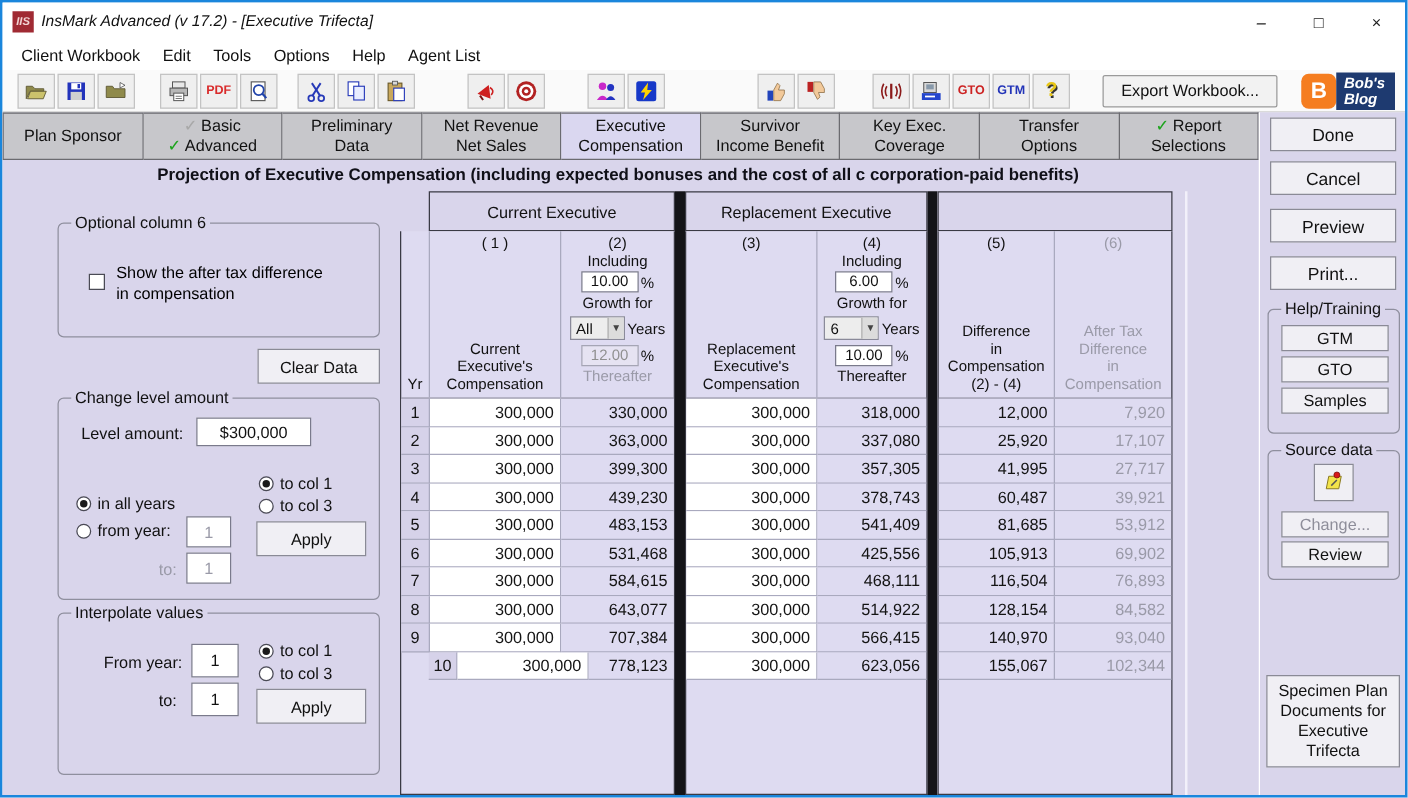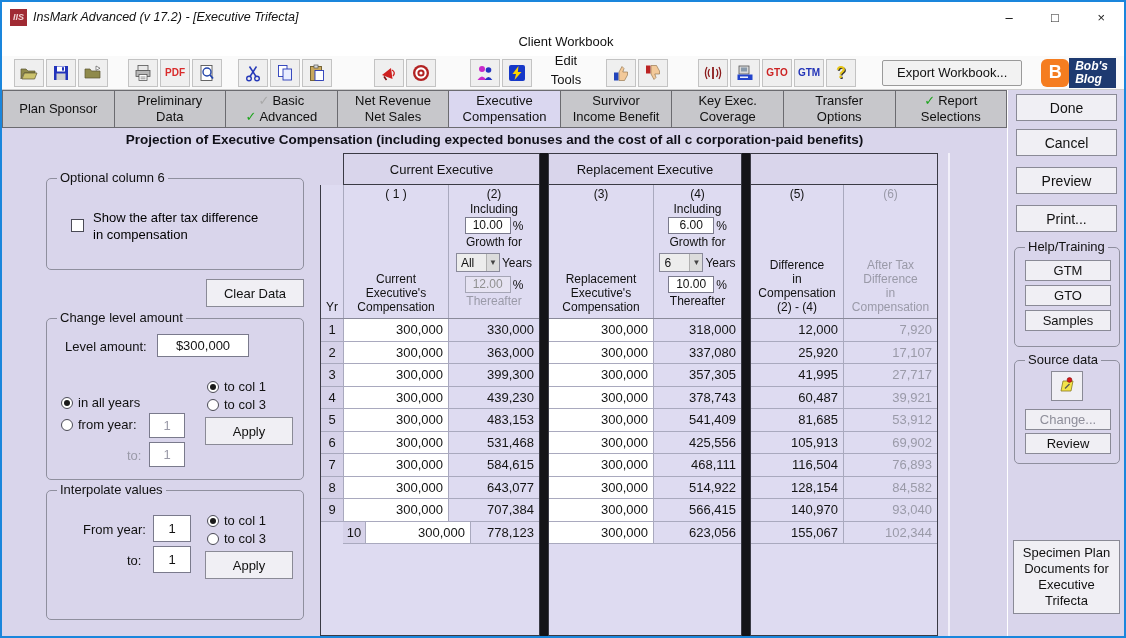--- a/index.html
+++ b/index.html
@@ -8,21 +8,21 @@
 
   
   .titlebar { height:30px; display:flex; align-items:center; padding-left:8px; background:#fff;font-style:italic; }
   .app-icon { width:17px; height:17px; background:#A02A33; color:#F2D4D4; font-size:9px; font-weight:bold;
               display:flex; align-items:center; justify-content:center; margin-right:6px; flex:none; }
   .title-text { font-size:12.5px; color:#111; }
   .win-controls { margin-left:auto; display:flex; height:100%; }
   .win-btn { width:46px; height:100%; display:flex; align-items:center; justify-content:center; font-size:13px; color:#222; }
 
   
-  .menubar { height:24px; display:flex; align-items:center; padding-left:6px; background:#fff;flex-direction:column; }
+  .menubar { height:24px; display:flex; align-items:center; padding-left:6px; background:#fff; }
   .menu-item { font-size:13px; padding:2px 9px; color:#111; }
 
   
   .toolbar { height:34px; background:#FAFAFA; border-bottom:1px solid #CFCFCF; display:flex; align-items:center; padding:0 8px 0 12px; }
   .tbtn { width:30px; height:28px; background:#EFEFEF; border:1px solid #C3C3C3; display:flex; align-items:center; justify-content:center; margin-right:2px; flex:none; }
   .tbtn svg { display:block; }
   .tlabel { font-size:10px; font-weight:bold; }
   .sp14{width:14px;flex:none;} .sp18{width:18px;flex:none;} .sp28{width:28px;flex:none;}
   .sp32{width:32px;flex:none;} .sp40{width:40px;flex:none;} .sp72{width:72px;flex:none;} .sp24{width:24px;flex:none;}
   .export-btn { height:26px; padding:0 14px; font-size:13px; background:#F2F2F2; border:1px solid #9A9A9A; border-radius:2px; color:#111; }
@@ -303,26 +303,26 @@
     </div>
   </div>
 
   <div class="main">
     <div class="content">
       <div class="tabstrip" id="tabstrip">
           <div class="tab">
             <div><span>Plan Sponsor</span></div>
           </div>
           <div class="tab">
+            <div><span class="check-gray">✓</span><span>Basic</span></div>
+            <div><span class="check-green">✓</span><span>Advanced</span></div>
+          </div>
+          <div class="tab">
             <div><span>Preliminary</span></div>
             <div><span>Data</span></div>
-          </div>
-          <div class="tab">
-            <div><span class="check-gray">✓</span><span>Basic</span></div>
-            <div><span class="check-green">✓</span><span>Advanced</span></div>
           </div>
           <div class="tab">
             <div><span>Net Revenue</span></div>
             <div><span>Net Sales</span></div>
           </div>
           <div class="tab selected">
             <div><span>Executive</span></div>
             <div><span>Compensation</span></div>
           </div>
           <div class="tab">

